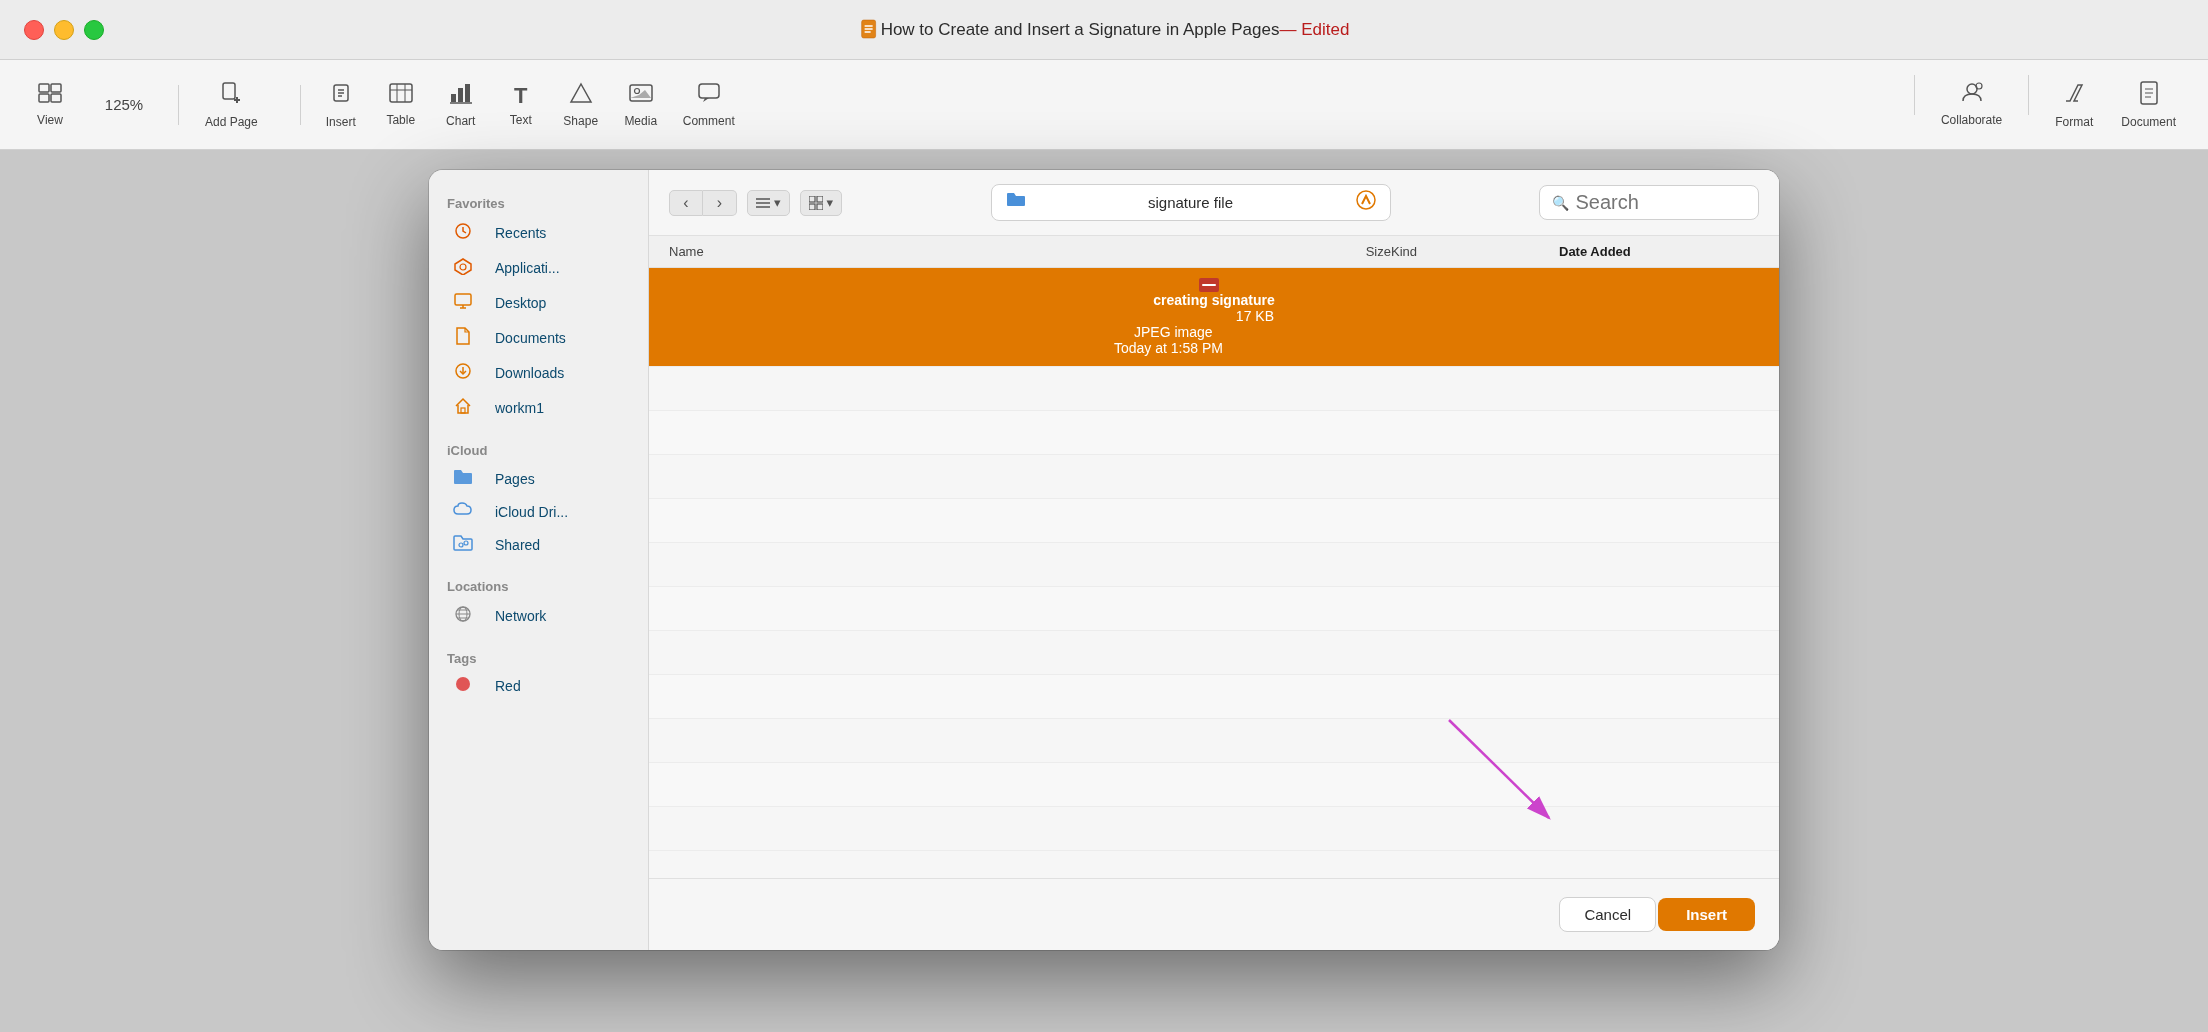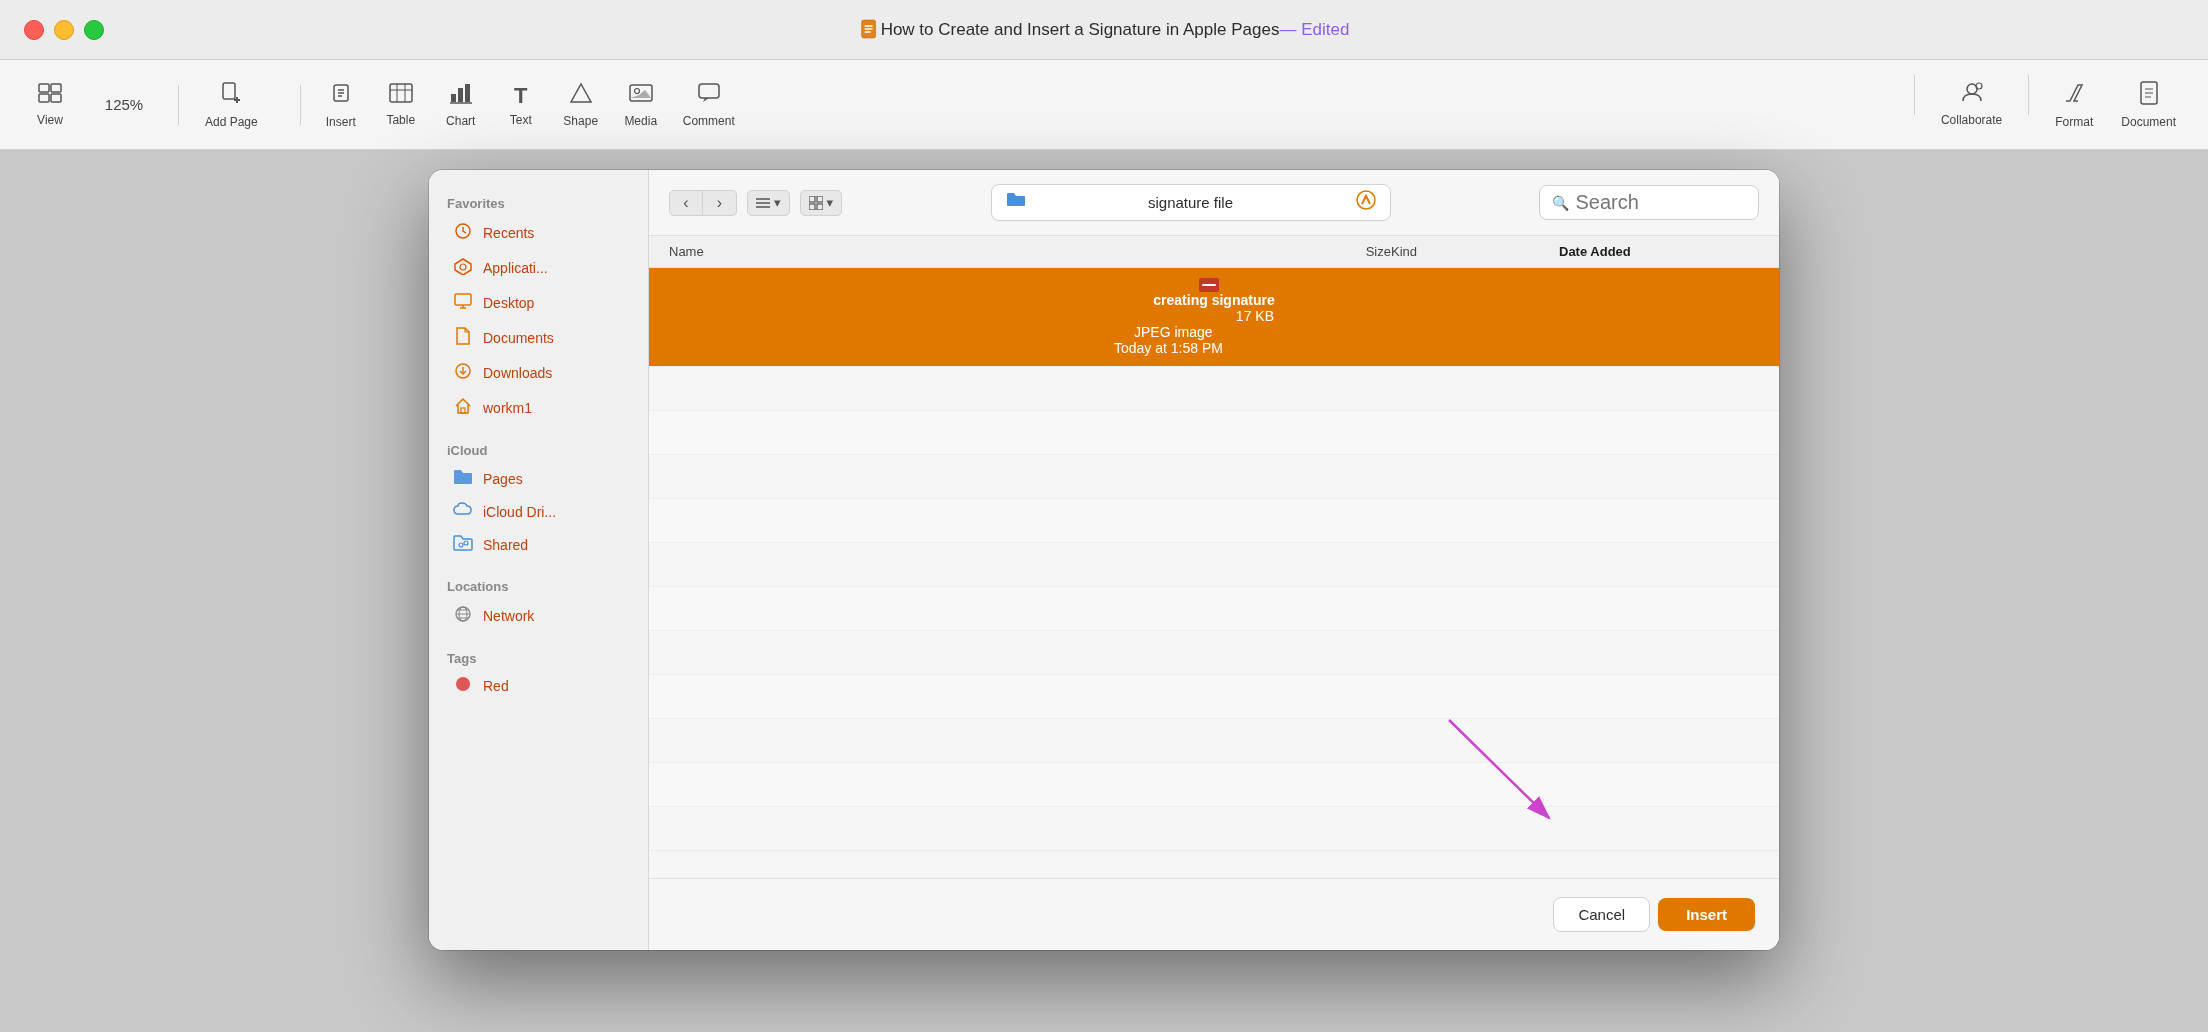--- a/index.html
+++ b/index.html
@@ -41,21 +41,21 @@
       position: absolute;
       left: 50%;
       transform: translateX(-50%);
       display: flex;
       align-items: center;
       font-size: 17px;
       color: #2c2c2c;
       font-weight: 500;
     }
     .title-edited {
-      color: #8b5cf6;
+      color: #b91c1c;
       font-weight: 400;
     }
 
     
     .toolbar {
       width: 100%;
       height: 90px;
       background: #f5f5f5;
       border-bottom: 1px solid #d0d0d0;
       display: flex;
@@ -146,27 +146,27 @@
       font-size: 13px;
       font-weight: 600;
       color: #888;
       padding: 6px 18px 4px;
       text-transform: none;
       letter-spacing: 0;
     }
     .sidebar-item {
       display: flex;
       align-items: center;
-      gap: 10px;
+      gap: 22px;
       padding: 6px 18px;
       cursor: pointer;
       border-radius: 6px;
       margin: 1px 6px;
       font-size: 14px;
-      color: #c2410c;
+      color: #0c4a6e;
     }
     .sidebar-item-icon {
       font-size: 16px;
       width: 20px;
       text-align: center;
     }
     .icon-red { color: #e05a00; }
     .icon-orange { color: #e07800; }
     .icon-blue { color: #4a90d9; }
     .icon-gray { color: #888; }
@@ -325,21 +325,21 @@
     .file-size { width: 120px; font-size: 14px; color: #444; text-align: right; }
     .file-kind { width: 160px; font-size: 14px; color: #444; }
     .file-date { width: 200px; font-size: 14px; color: #444; }
 
     
     .dialog-footer {
       display: flex;
       align-items: center;
       justify-content: flex-end;
       padding: 18px 24px;
-      gap: 8px;
+      gap: 2px;
       border-top: 1px solid #e0e0e0;
       background: #f6f6f6;
     }
     .btn-cancel {
       padding: 8px 24px;
       background: white;
       border: 1px solid #d0d0d0;
       border-radius: 8px;
       font-size: 15px;
       cursor: pointer;

